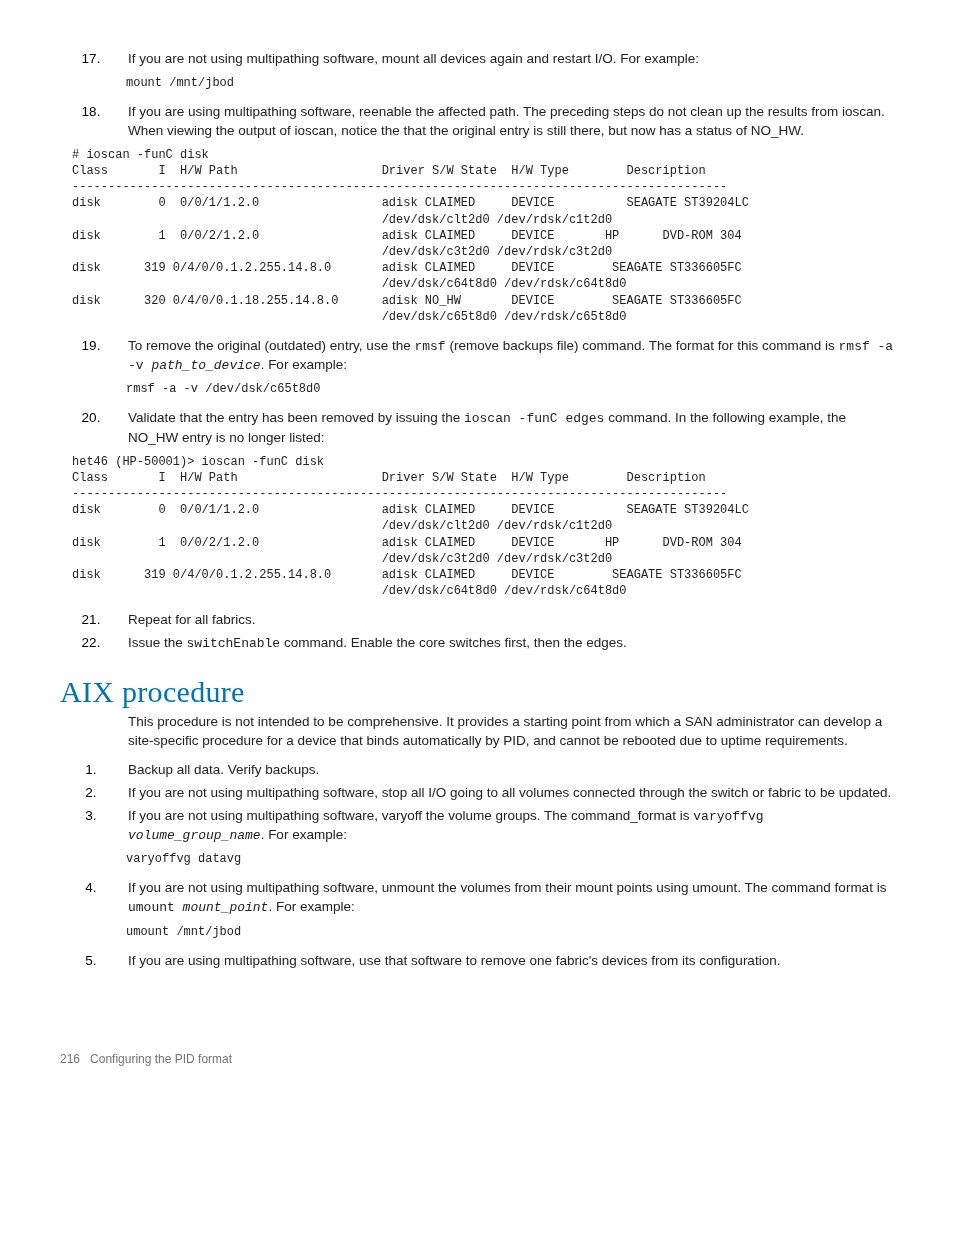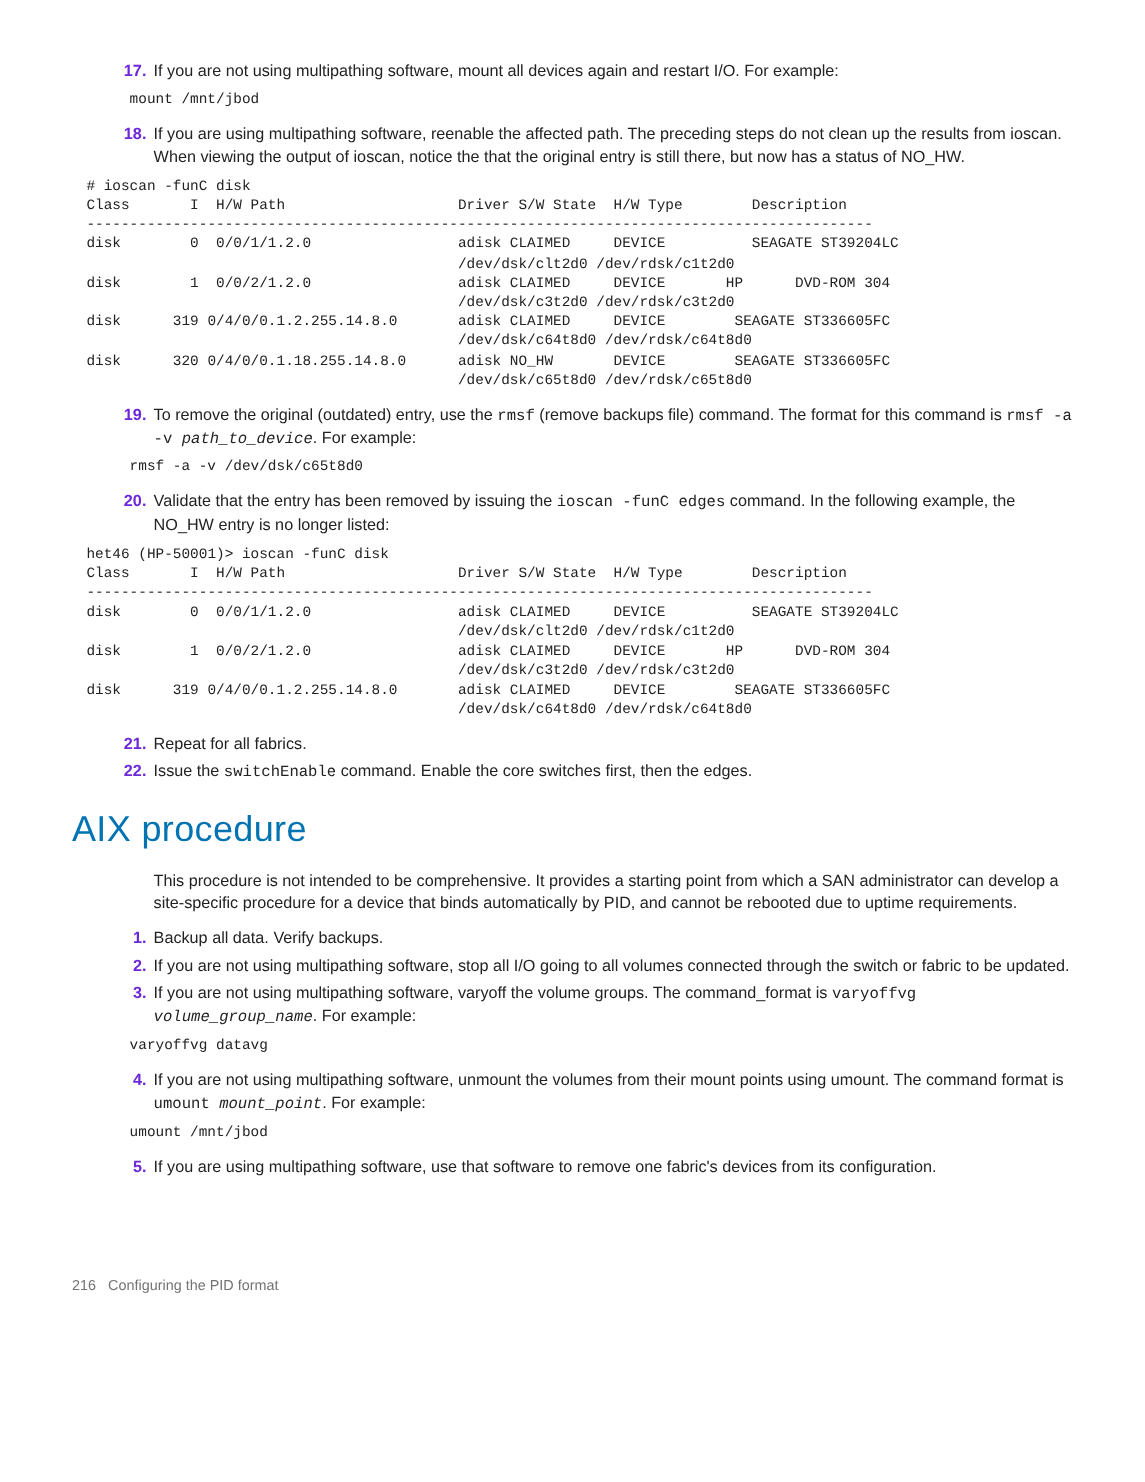--- a/index.html
+++ b/index.html
@@ -10,52 +10,52 @@
     padding: 50px 60px 40px 60px;
     width: 834px;
     line-height: 1.4;
   }
   .step {
     display: flex;
     margin-bottom: 4px;
   }
   .step-num {
     width: 62px;
-    text-align: right;
+    text-align: center;
     padding-right: 6px;
-    font-weight: bold;
-    color: #6d28d9;
+    font-weight: normal;
+    color: #000000;
     flex-shrink: 0;
   }
   .step-body {
     flex: 1;
   }
   pre, code {
     font-family: "Courier New", Courier, monospace;
     font-size: 12px;
   }
   pre.block {
     margin: 6px 0 12px 0;
     white-space: pre;
     line-height: 1.35;
   }
   pre.inset {
-    margin-left: 48px;
+    margin-left: 66px;
   }
   pre.wide {
     margin-left: 12px;
   }
   .mono { font-family: "Courier New", Courier, monospace; font-size: 13px; }
   .italic-mono { font-family: "Courier New", Courier, monospace; font-style: italic; font-size: 13px;}
   h1.section {
-    font-family: Liberation Sans, sans-serif;
+    font-family: Liberation Serif, serif;
     font-weight: 300;
     font-size: 30px;
     color: #0073b3;
-    margin: 18px 0 12px 0;
+    margin: 18px 0 0 0;
     letter-spacing: 0.3px;
   }
   .para {
     margin: 0 0 10px 68px;
   }
   .footer {
     margin-top: 80px;
     font-size: 12px;
     color: #737373;
   }

